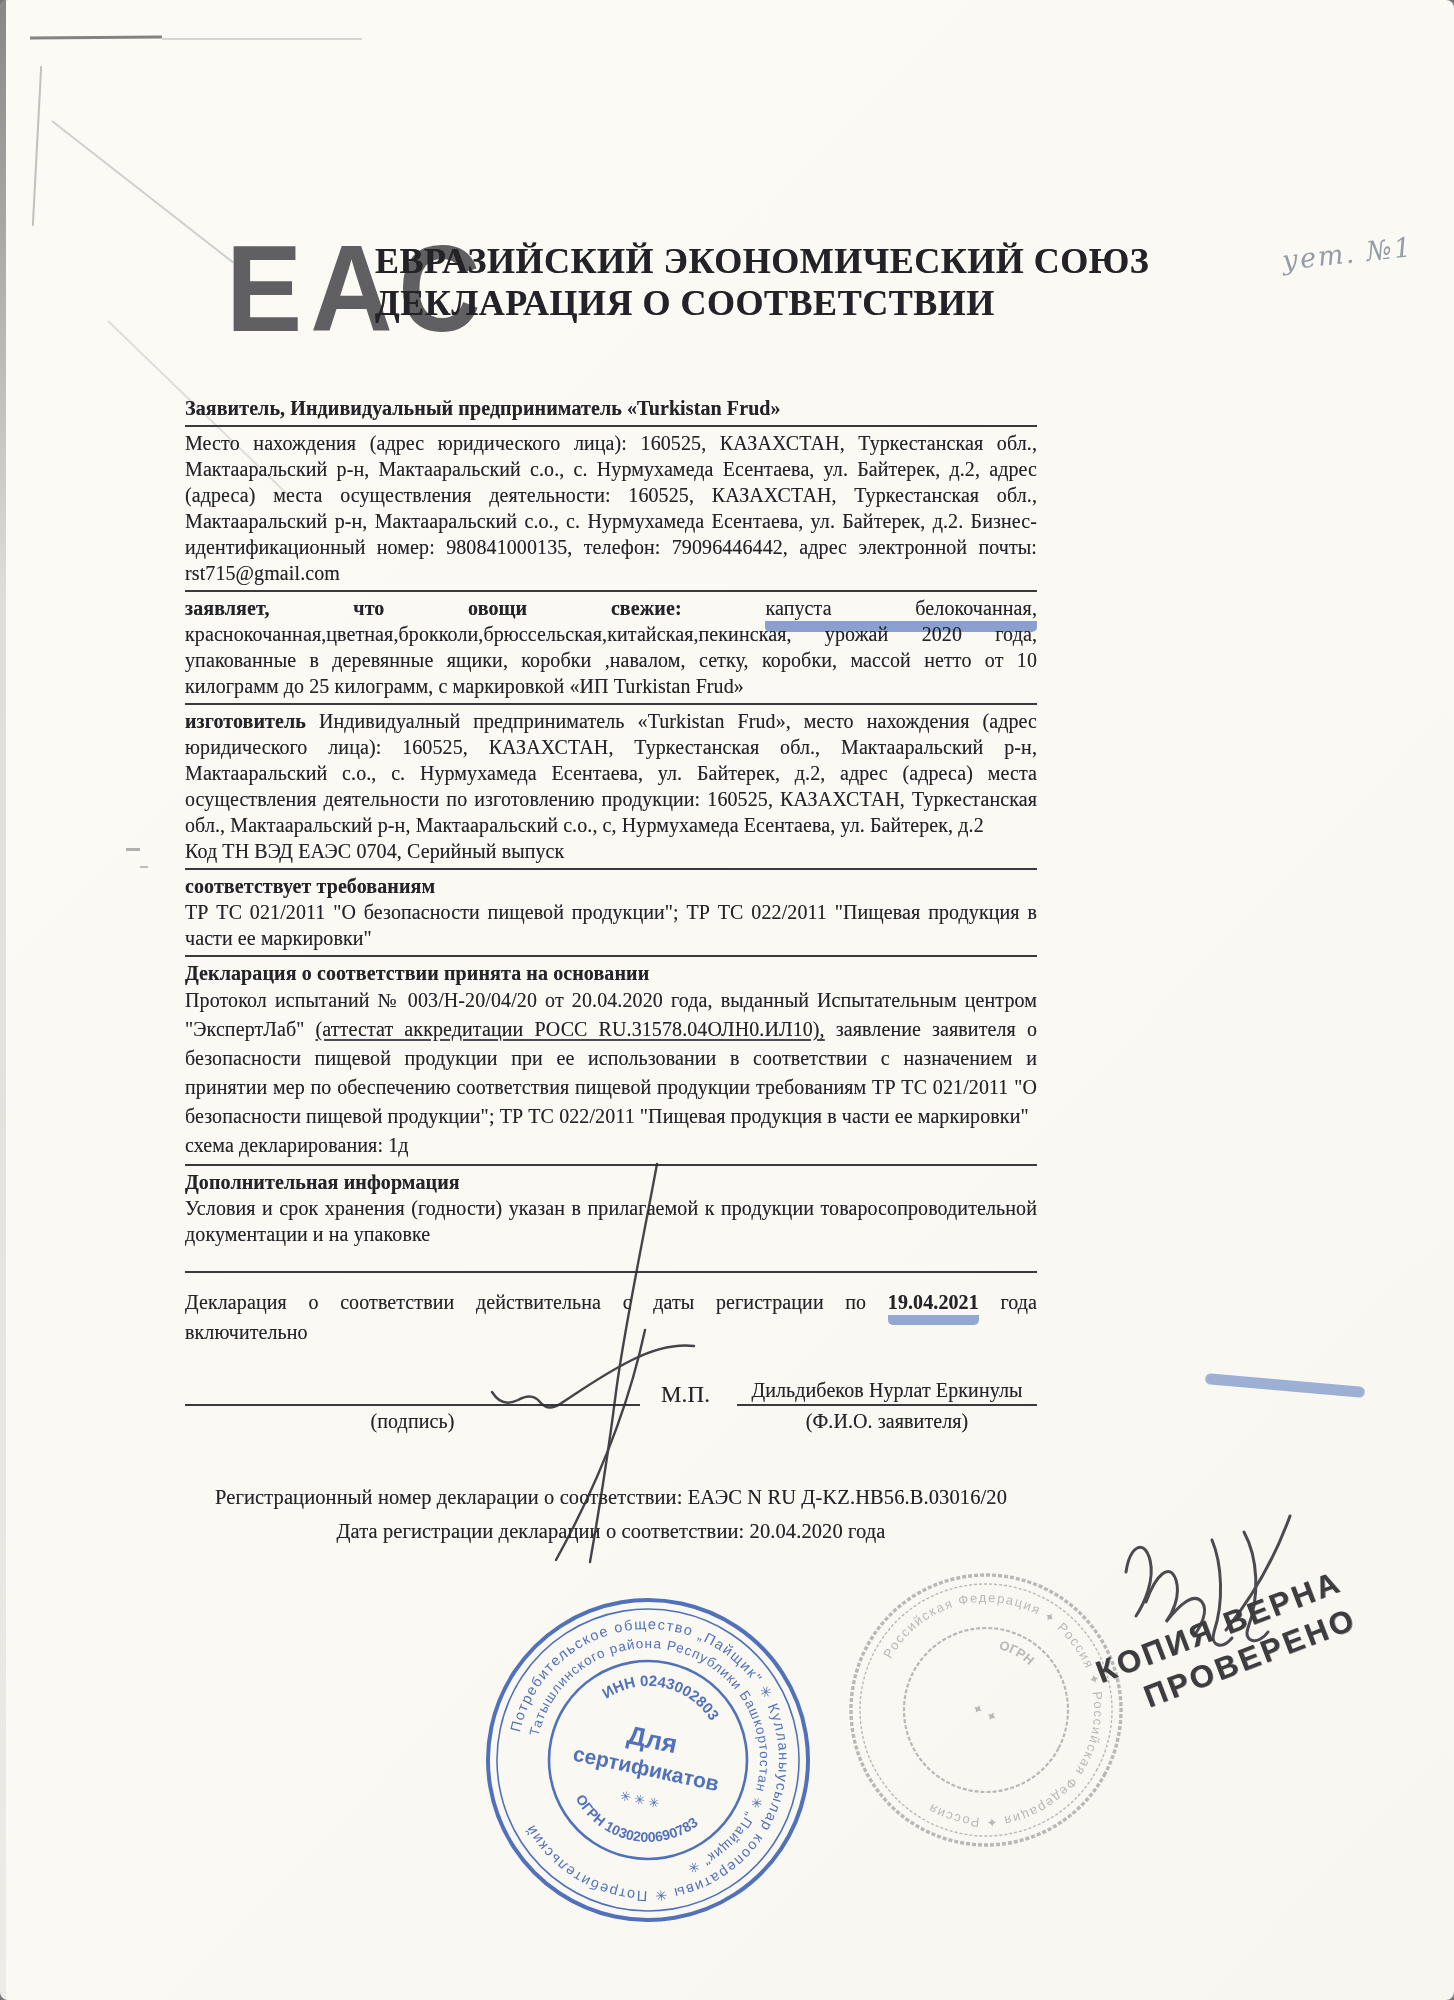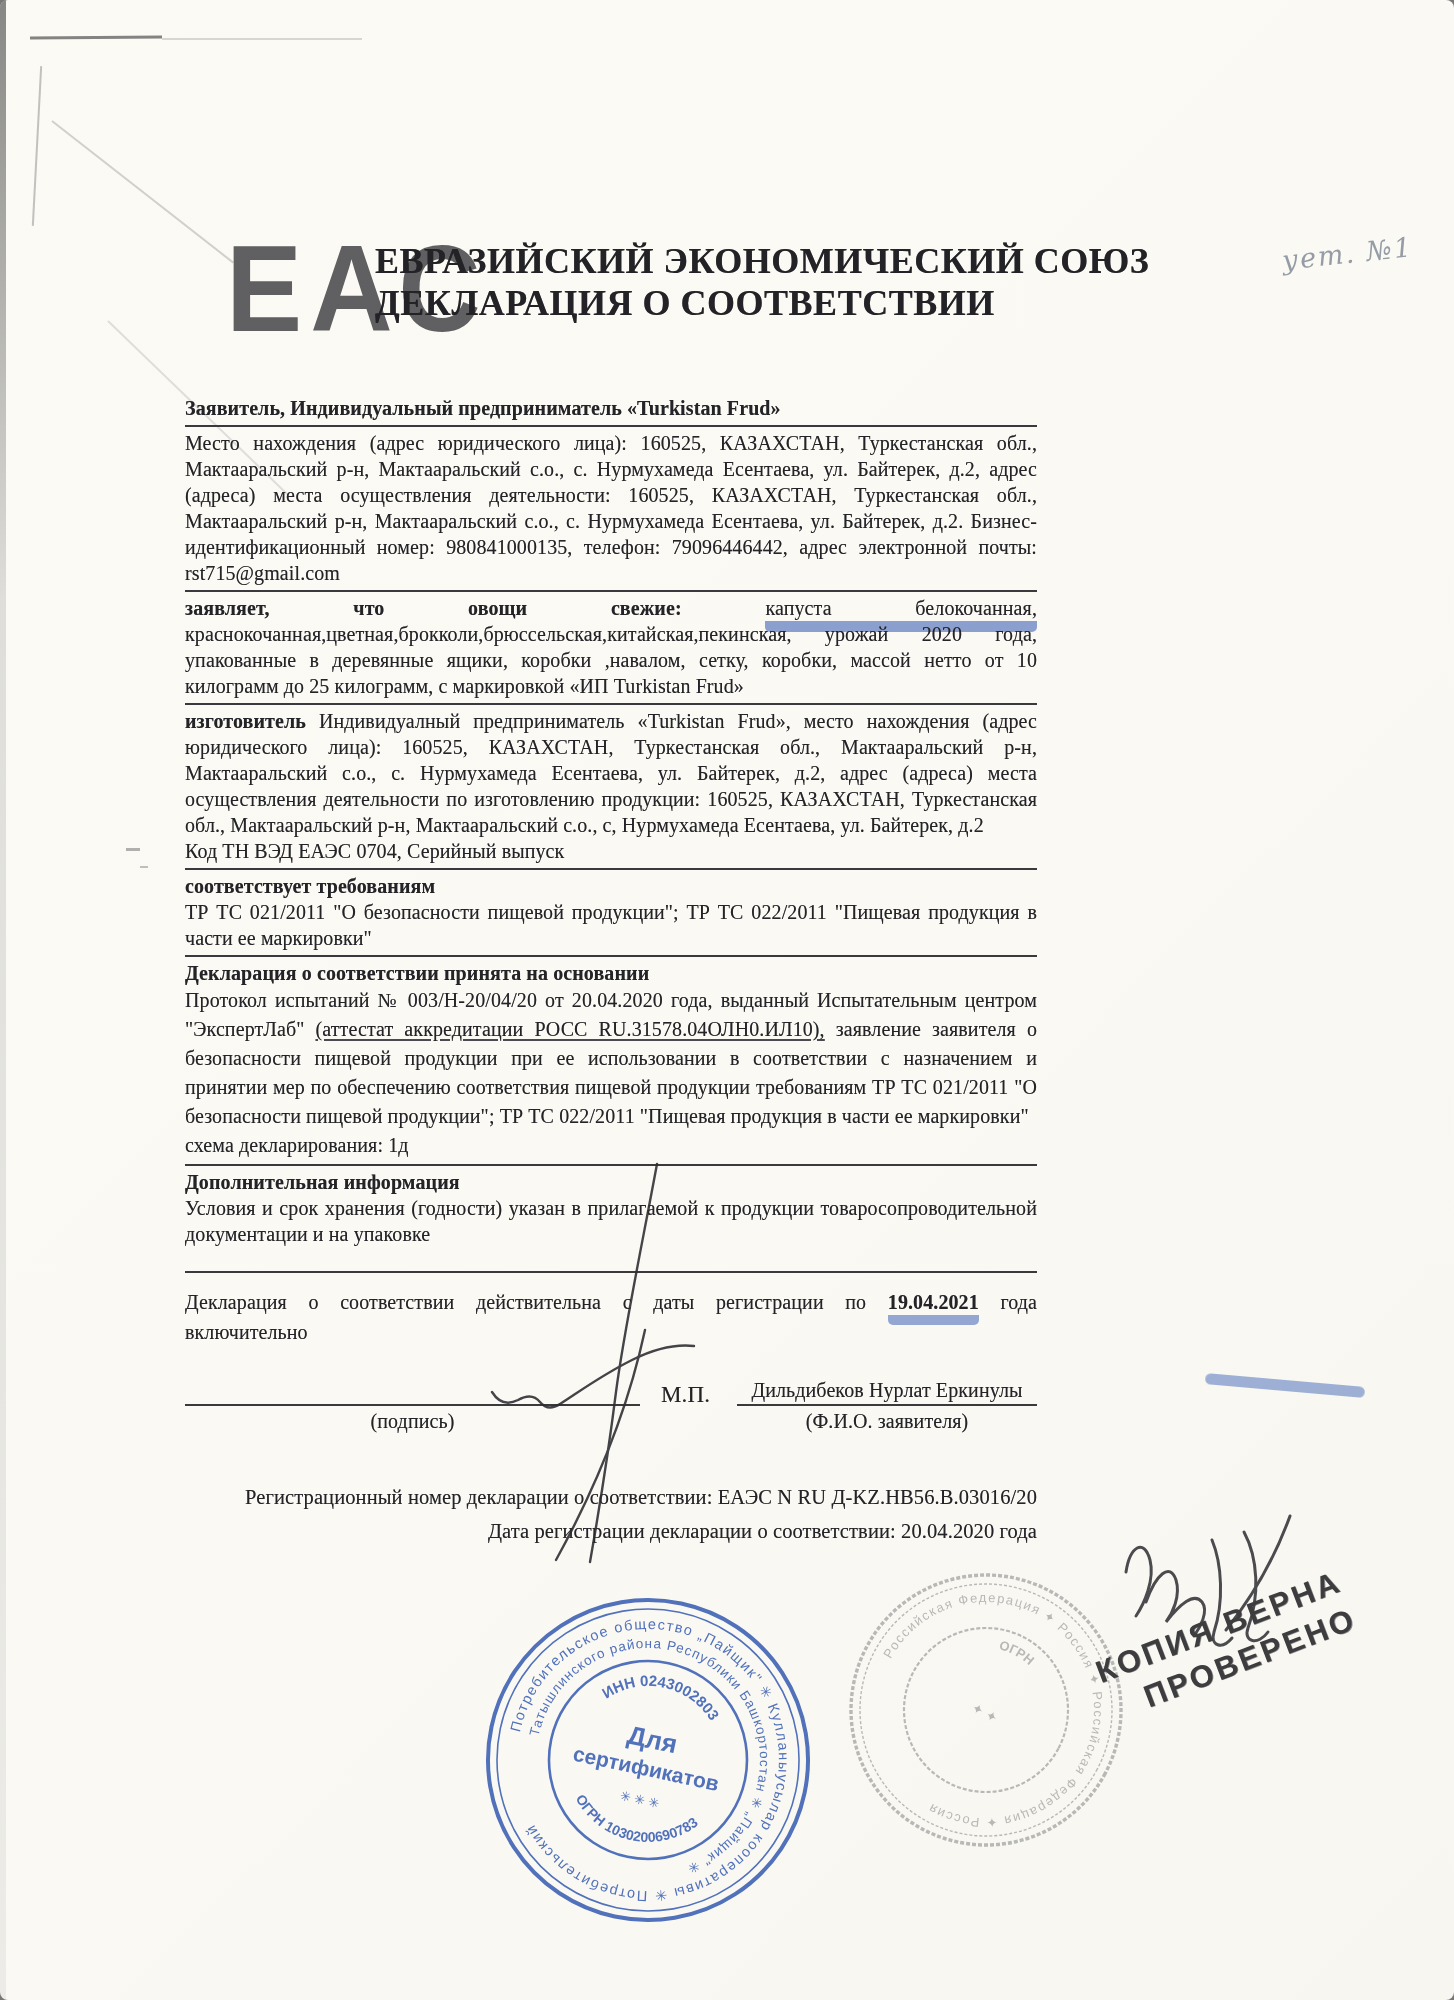--- a/index.html
+++ b/index.html
@@ -43,21 +43,21 @@
   .marker-tail{position:absolute;left:1205px;top:1380px;width:160px;height:11px;border-radius:6px;
       background:rgba(47,86,176,.45);transform:rotate(5deg);filter:blur(.6px);}
   
   .sigrow{display:flex;justify-content:space-between;align-items:flex-end;margin-top:30px;text-align:center;}
   .sig-left{width:455px;}
   .sig-left .line,.sig-right .line{border-top:2px solid #3a3a3e;}
   .sig-left .cap,.sig-right .cap{font-size:20px;padding-top:2px;}
   .mp{font-size:23px;padding:0 6px 26px 0;}
   .sig-right{width:300px;}
   .sig-right .name{font-size:20px;white-space:nowrap;padding-bottom:1px;}
-  .registration{margin-top:46px;font-size:20.5px;line-height:34px;white-space:nowrap;text-align:right;}
+  .registration{margin-top:46px;font-size:20.5px;line-height:34px;white-space:nowrap;text-align:center;}
   
   .ink-overlay{position:absolute;left:0;top:0;pointer-events:none;z-index:6;}
   .stamp{position:absolute;z-index:4;}
   .stamp-blue{left:478px;top:1590px;transform:rotate(12deg);opacity:.9;}
   .stamp-gray{left:836px;top:1560px;transform:rotate(28deg);opacity:.68;}
   .copy-mark{position:absolute;left:1096px;top:1606px;z-index:7;transform:rotate(-21deg);
       font-family:"Liberation Sans",sans-serif;font-weight:bold;font-size:31px;line-height:40px;
       letter-spacing:3px;color:#3d3d40;text-shadow:.6px .6px 0 rgba(55,55,58,.55);}
   .copy-mark .l2{margin-left:36px;}
   svg text{font-family:"Liberation Sans",sans-serif;}

